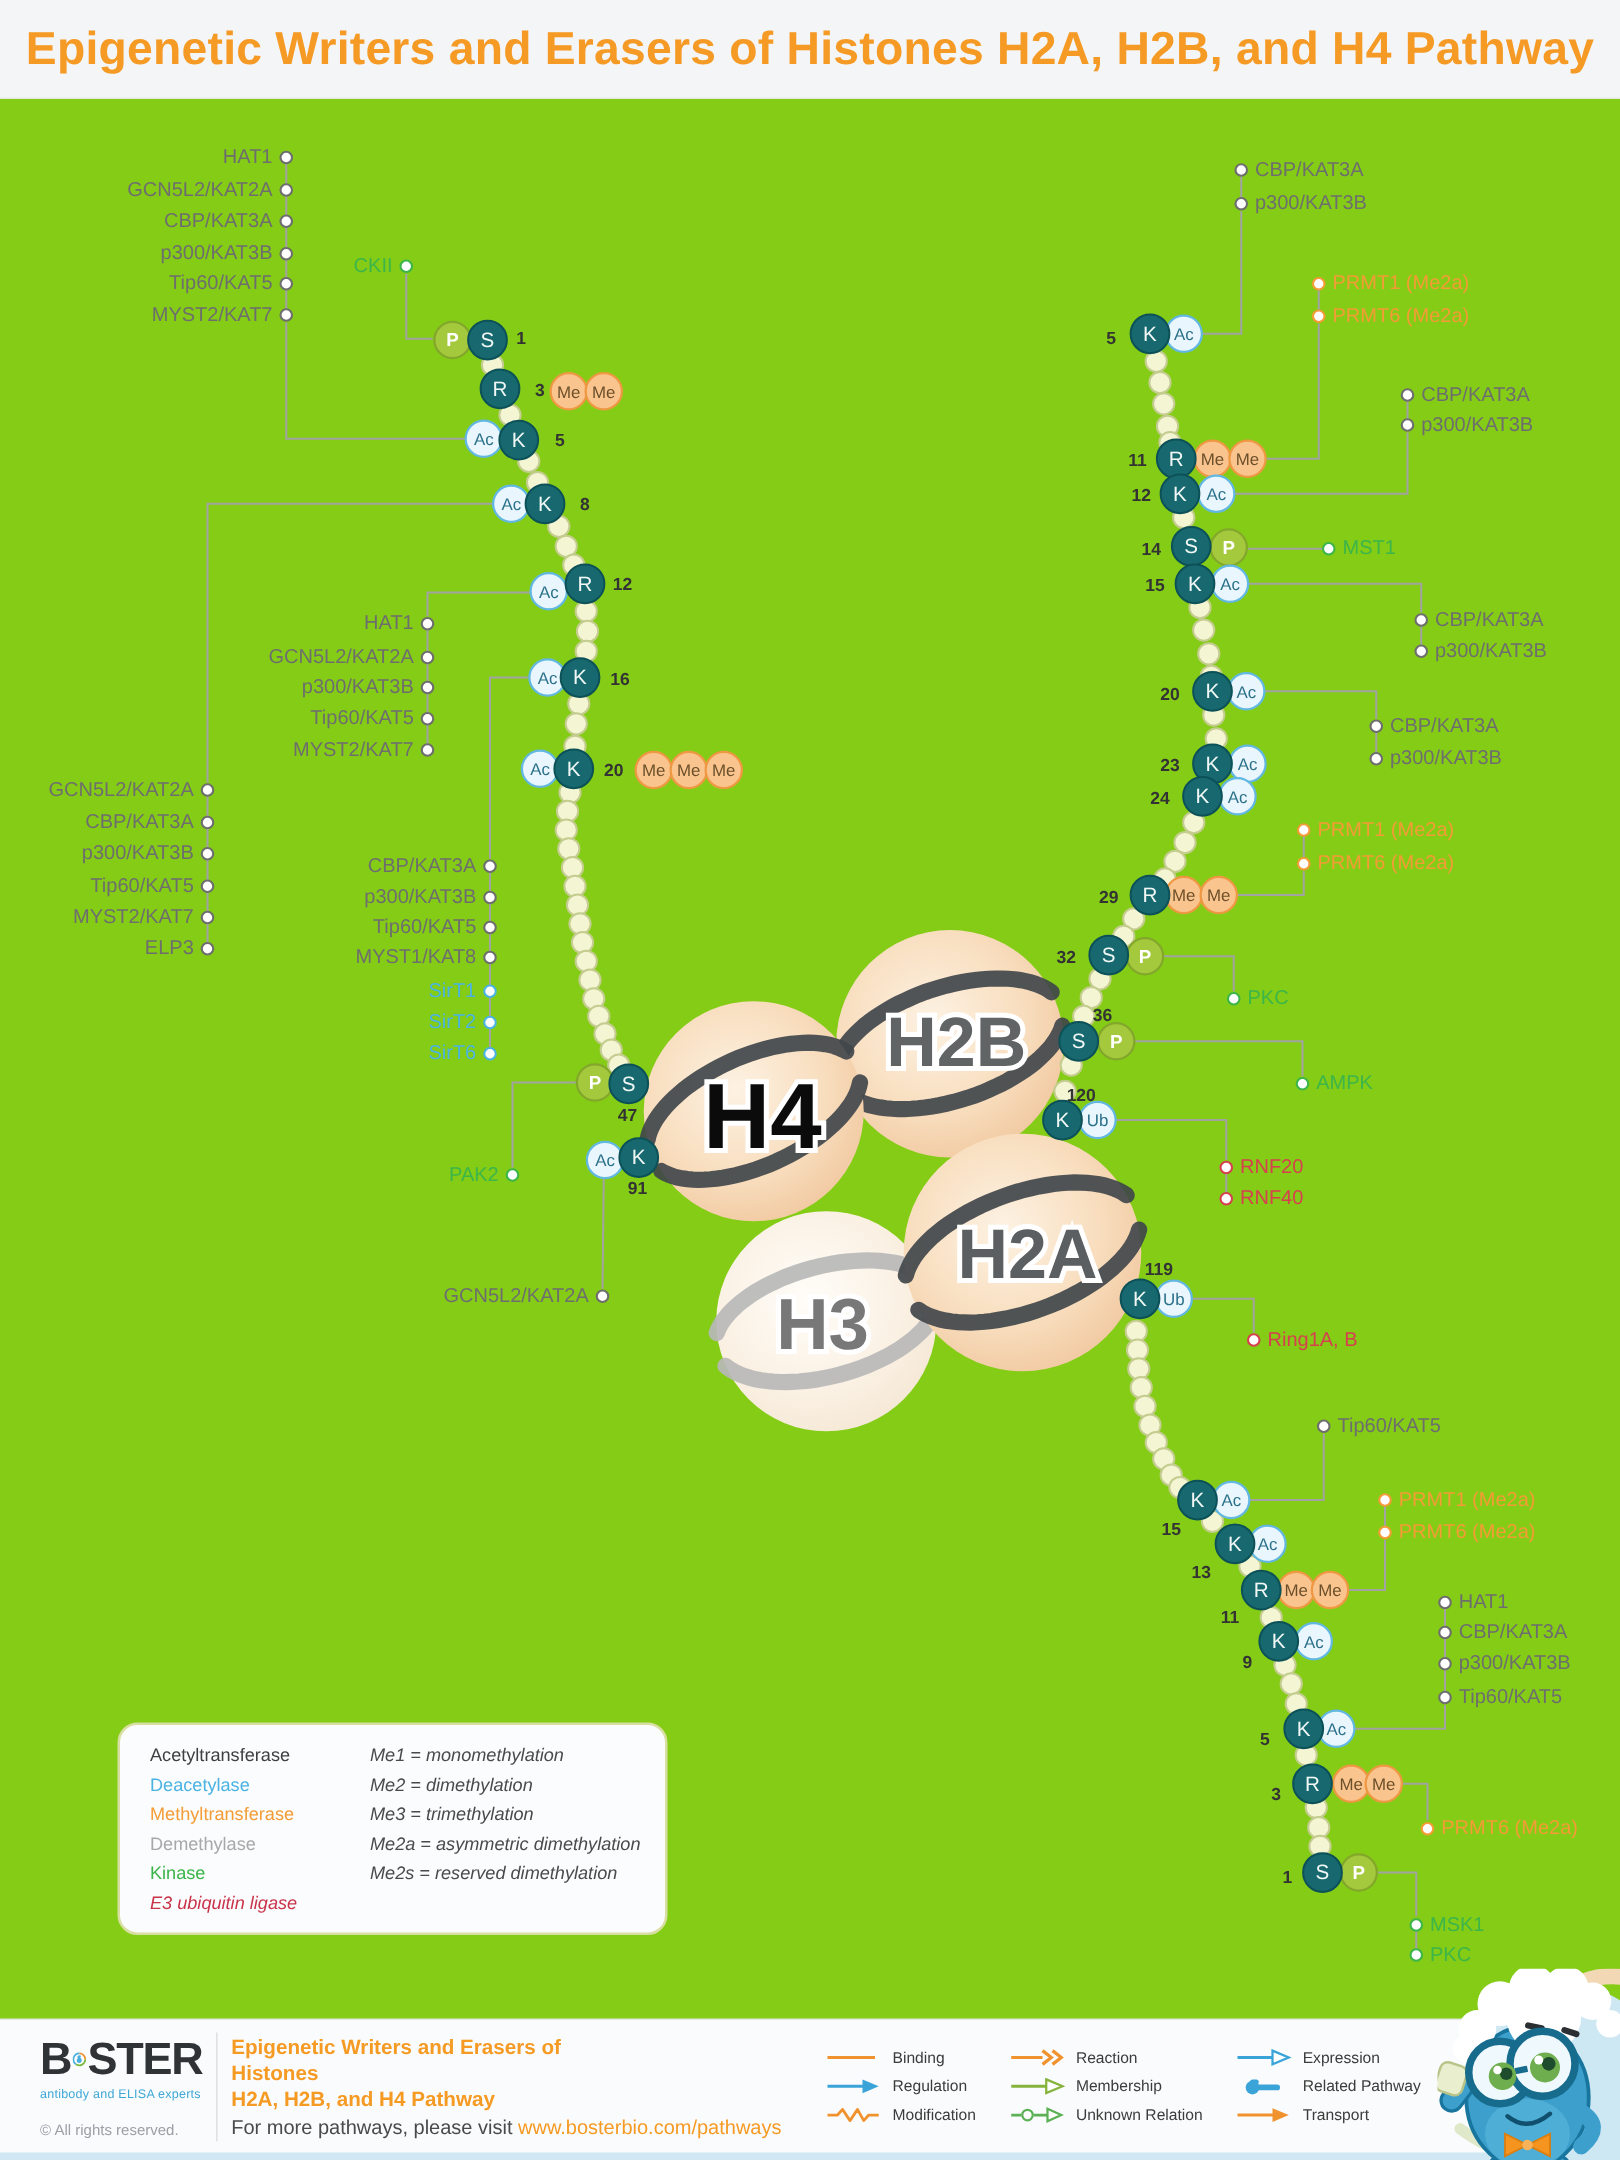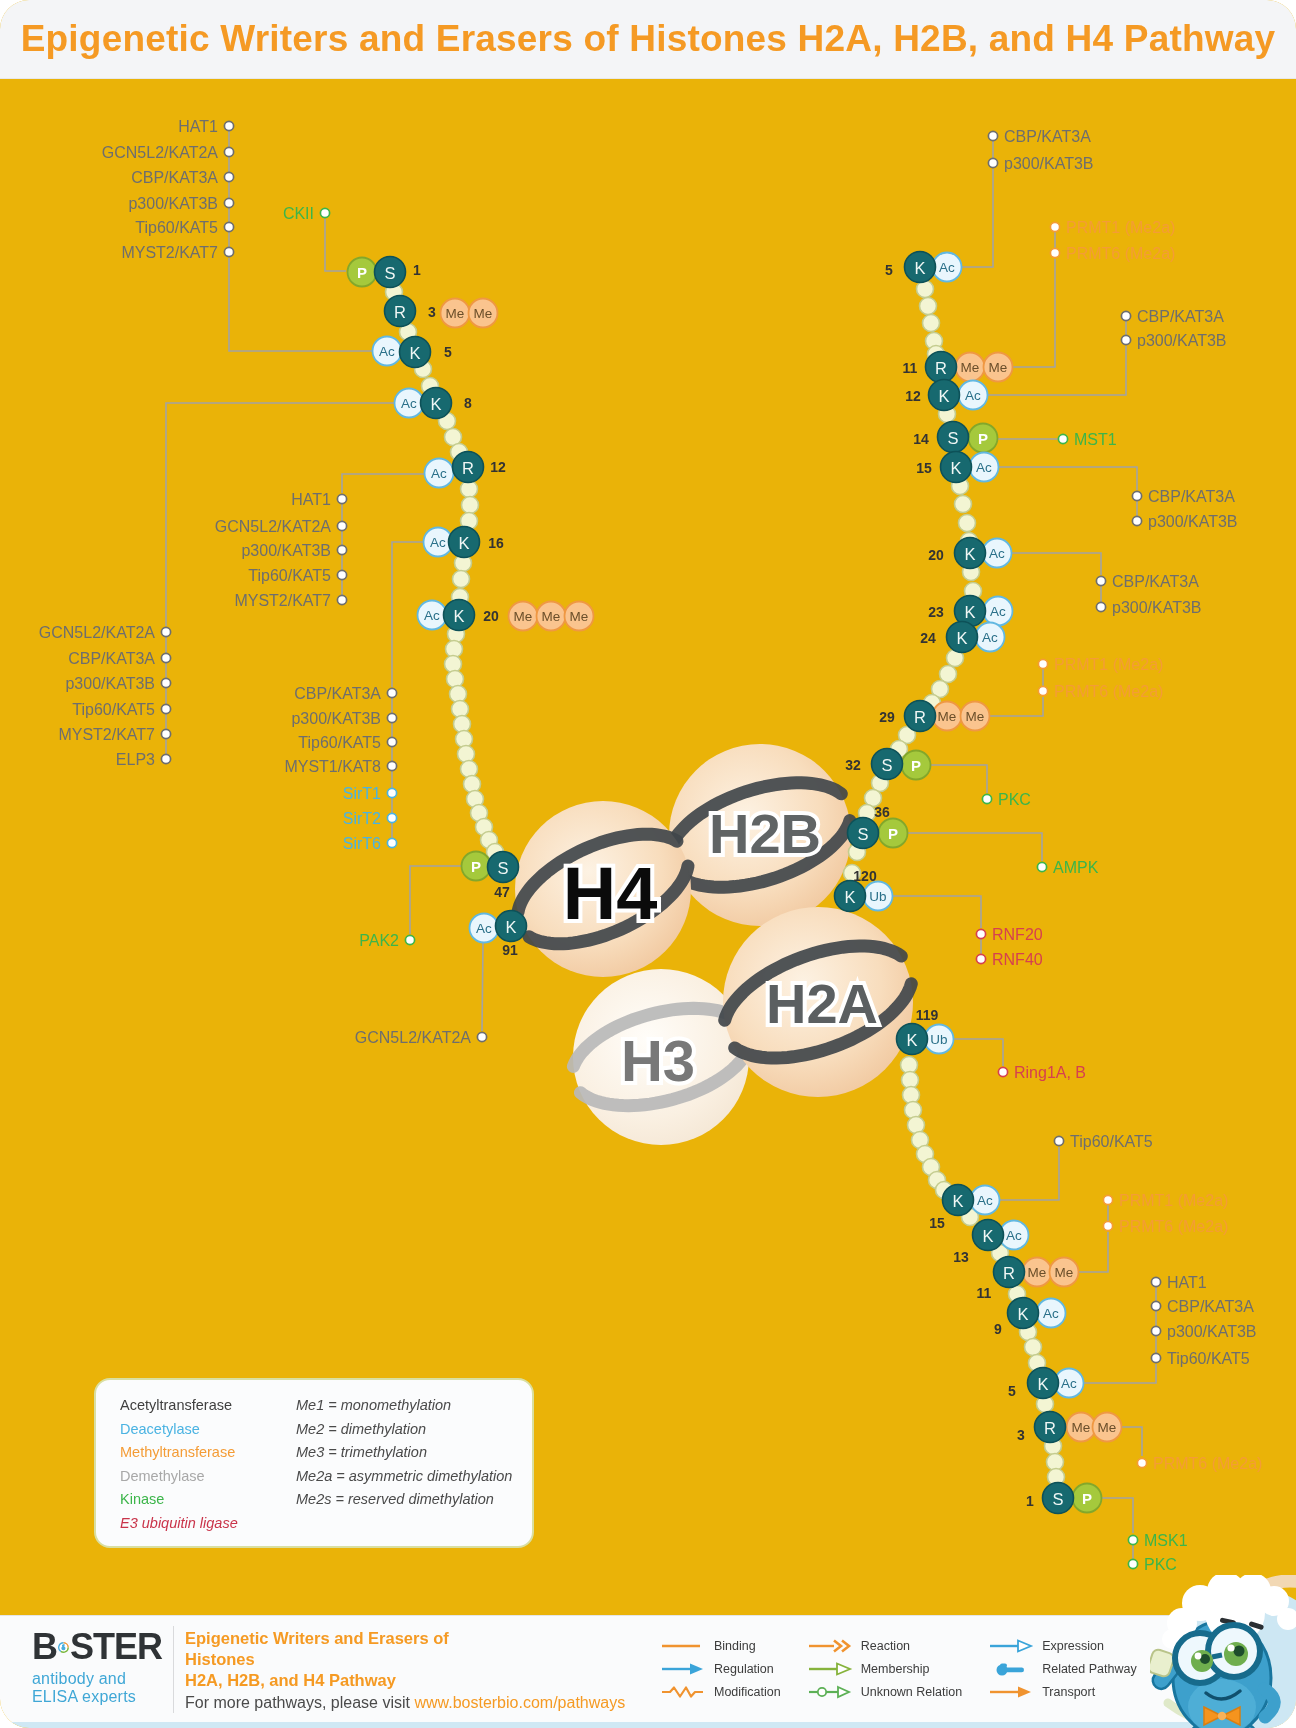--- a/index.html
+++ b/index.html
@@ -1,34 +1,34 @@
 <!DOCTYPE html>
 <html><head>
 <meta charset="utf-8">
 <style>
   html,body{margin:0;padding:0;background:#fff;}
-  .page{position:relative;width:1296px;height:1728px;background:#eab308;overflow:hidden;
-        font-family:"Liberation Sans",sans-serif;border-radius:29px;}
+  .page{position:relative;width:1296px;height:1728px;background:#84cc16;overflow:hidden;
+        font-family:"Liberation Sans",sans-serif;}
   .header{position:absolute;left:0;top:0;width:1296px;height:78px;background:#f4f5f7;
           border-bottom:1px solid #e7e8ea;z-index:2;display:flex;align-items:center;justify-content:center;}
   .header h1{margin:0;font-size:37px;font-weight:bold;color:#f59a24;letter-spacing:0.2px;}
   #diagram{position:absolute;left:0;top:0;z-index:1;}
   .legend-box{position:absolute;left:94px;top:1378px;width:440px;height:170px;background:#fbfcfd;
               border:2px solid #d9dfa2;border-radius:16px;box-sizing:border-box;z-index:2;padding:14px 0 0 24px;}
   .legend-cols{display:flex;}
   .legend-col1{width:176px;}
   .legend-col2{flex:1;}
   .legend-box .row{height:23.5px;line-height:23.5px;font-size:14.5px;white-space:nowrap;}
   .legend-col2 .row{font-style:italic;color:#4a4a4a;}
   .footer{position:absolute;left:0;top:1615px;width:1296px;height:107px;background:#fafbfc;
           border-top:1px solid #e4e5e7;z-index:3;}
   .footer-strip{position:absolute;left:0;top:1722px;width:1296px;height:6px;background:#cfe8f4;z-index:3;}
   .logo-block{position:absolute;left:32px;top:10px;width:130px;}
   .logo-line{display:flex;align-items:center;font-weight:bold;font-size:36px;color:#2f3336;letter-spacing:-1px;}
-  .logo-tag{font-size:16px;color:#3fa7d6;margin-top:2px;letter-spacing:0.2px;}
+  .logo-tag{font-size:10px;color:#3fa7d6;margin-top:2px;letter-spacing:0.2px;}
   .logo-copy{font-size:12px;color:#9aa0a6;margin-top:16px;}
   .footer-divider{position:absolute;left:173px;top:10px;height:87px;width:1px;background:#d9dadc;}
   .footer-title{position:absolute;left:185px;top:12px;width:330px;font-size:16.5px;font-weight:bold;
                 color:#f59a23;line-height:21px;}
   .footer-visit{position:absolute;left:185px;top:78px;font-size:16px;color:#4a4a4a;white-space:nowrap;}
   .footer-visit a{color:#f59a23;text-decoration:none;}
   #relations{position:absolute;left:660px;top:18px;display:flex;justify-content:space-between;}
   .rel-col{display:flex;flex-direction:column;margin-right:26px;}
   .rel-item{display:flex;align-items:center;height:23px;}
   .rel-item svg{margin-right:8px;}

